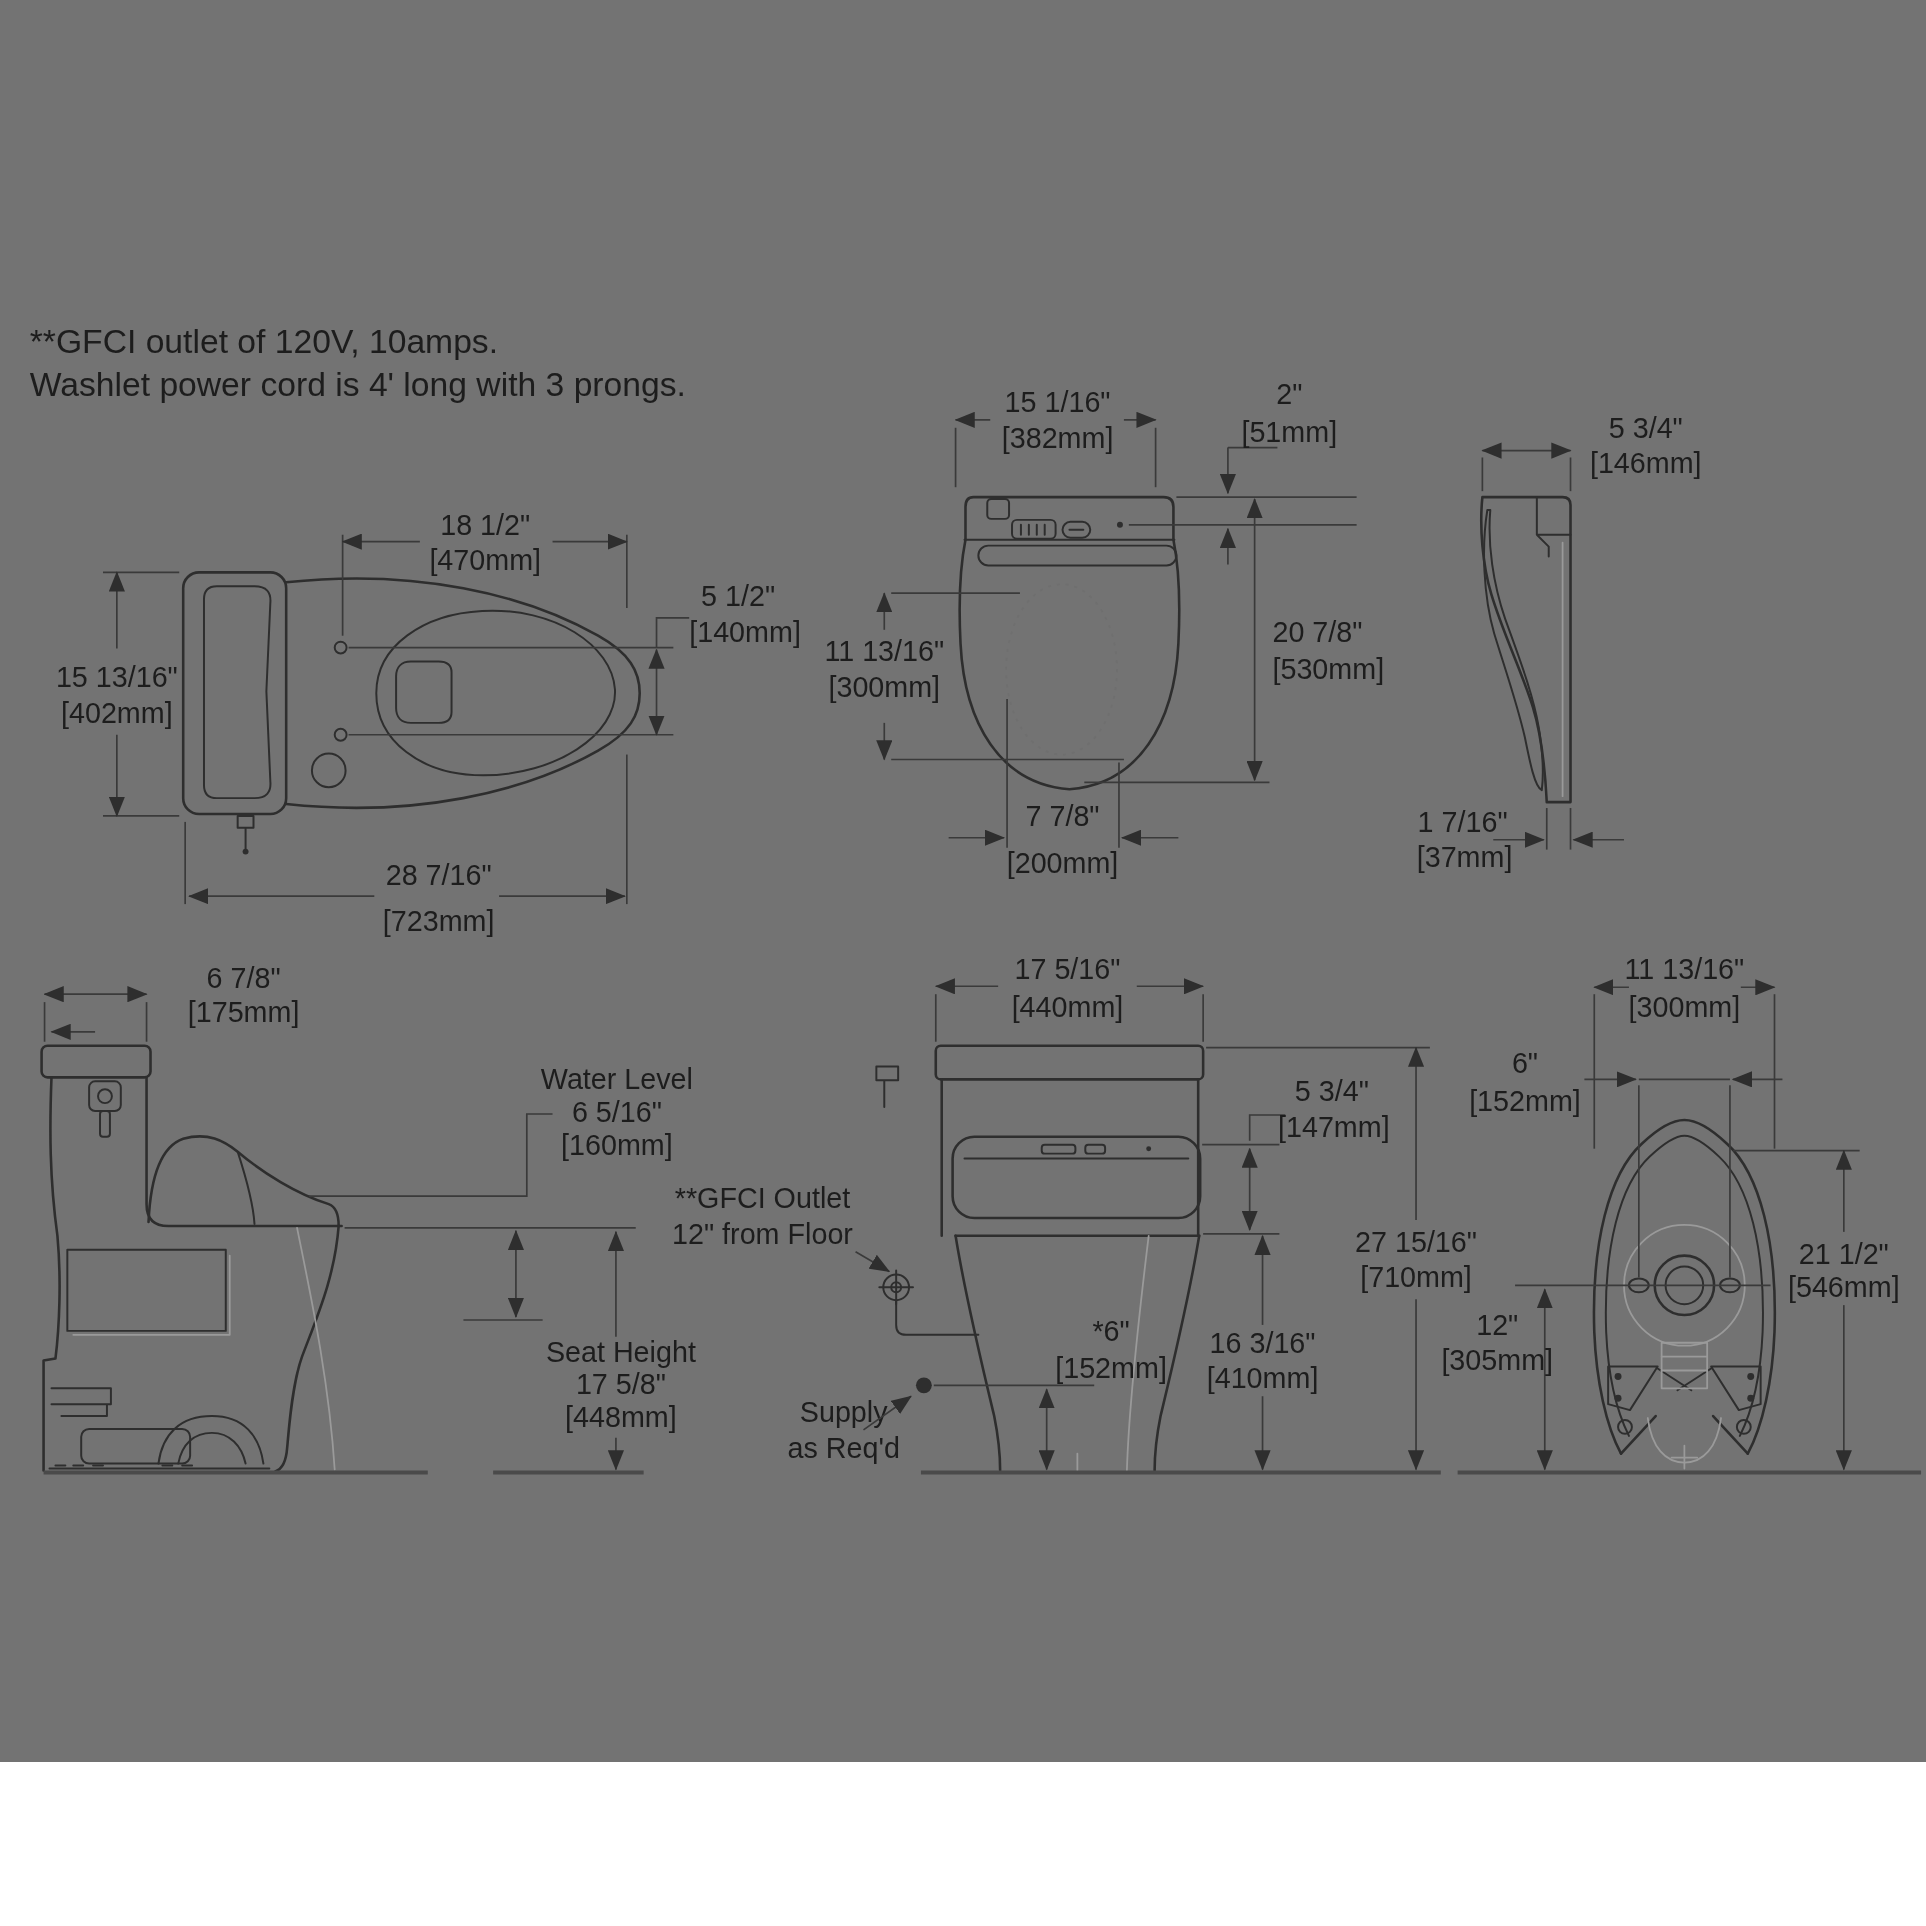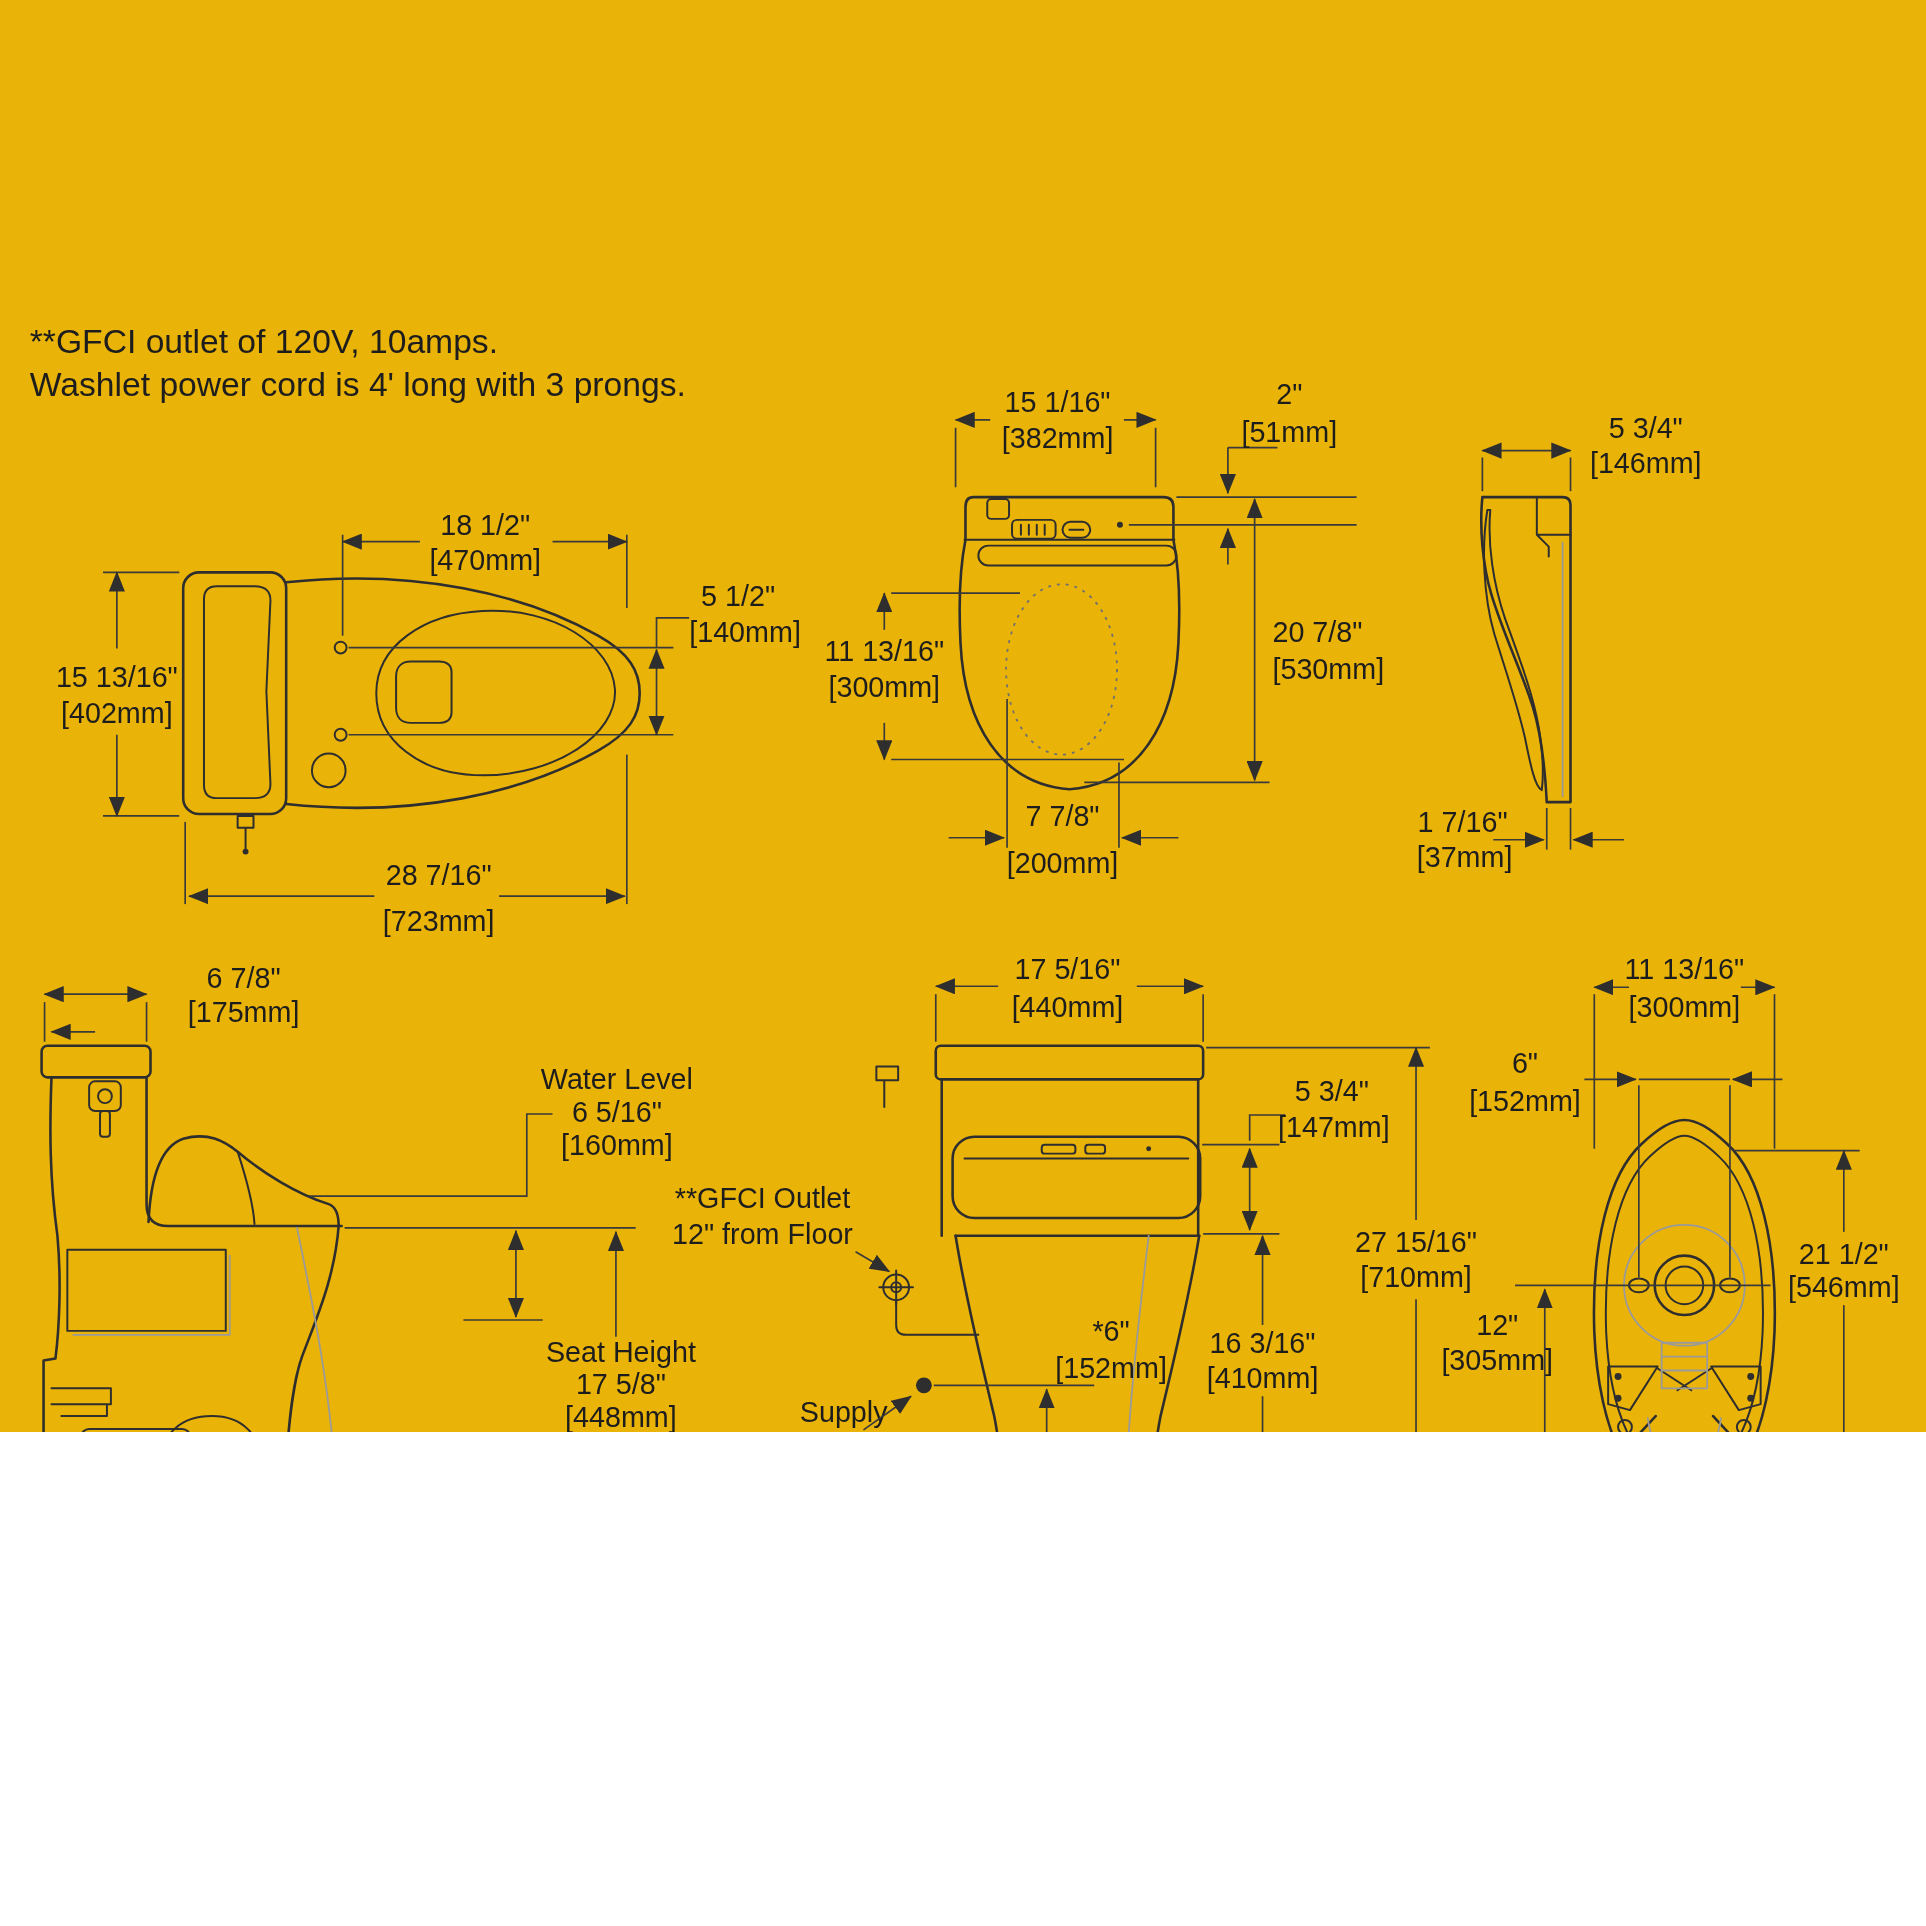--- a/index.html
+++ b/index.html
@@ -1,16 +1,16 @@
 <!DOCTYPE html>
 <html><head>
 <meta charset="utf-8">
 <style>
   html,body{margin:0;padding:0;background:#ffffff;}
-  .page{width:1927px;height:1432px;background:#eab308;position:relative;overflow:hidden;}
+  .page{width:1927px;height:1762px;background:#737373;position:relative;overflow:hidden;}
   svg{display:block;}
   svg text{font-family:"Liberation Sans","DejaVu Sans",sans-serif;fill:#1d1d1d;}
   .t{font-size:29px;}
   .note{font-size:34px;}
   .mid{text-anchor:middle;}
   .start{text-anchor:start;}
   .ln{fill:none;stroke:#2e2e2e;stroke-width:2.6;stroke-linecap:round;stroke-linejoin:round;}
   .ln2{fill:none;stroke:#2e2e2e;stroke-width:2.0;stroke-linecap:round;stroke-linejoin:round;}
   .lt{fill:none;stroke:#9a9a9a;stroke-width:1.8;stroke-linecap:round;stroke-linejoin:round;}
   .dim{fill:none;stroke:#3a3a3a;stroke-width:1.7;stroke-linecap:butt;}

